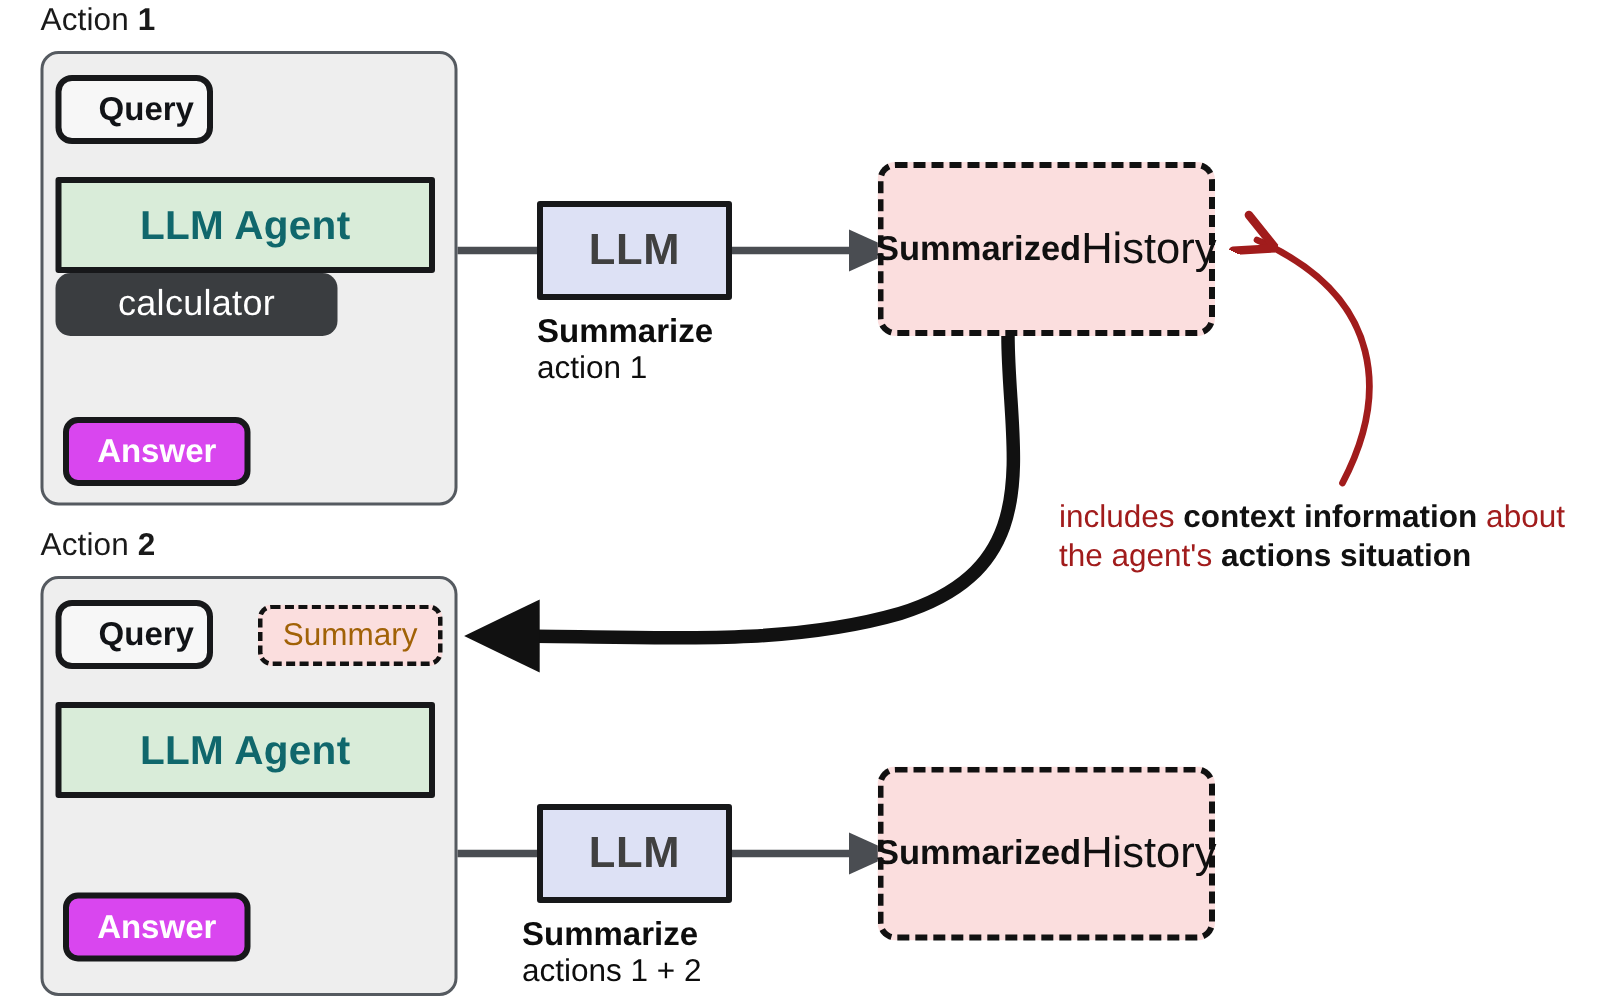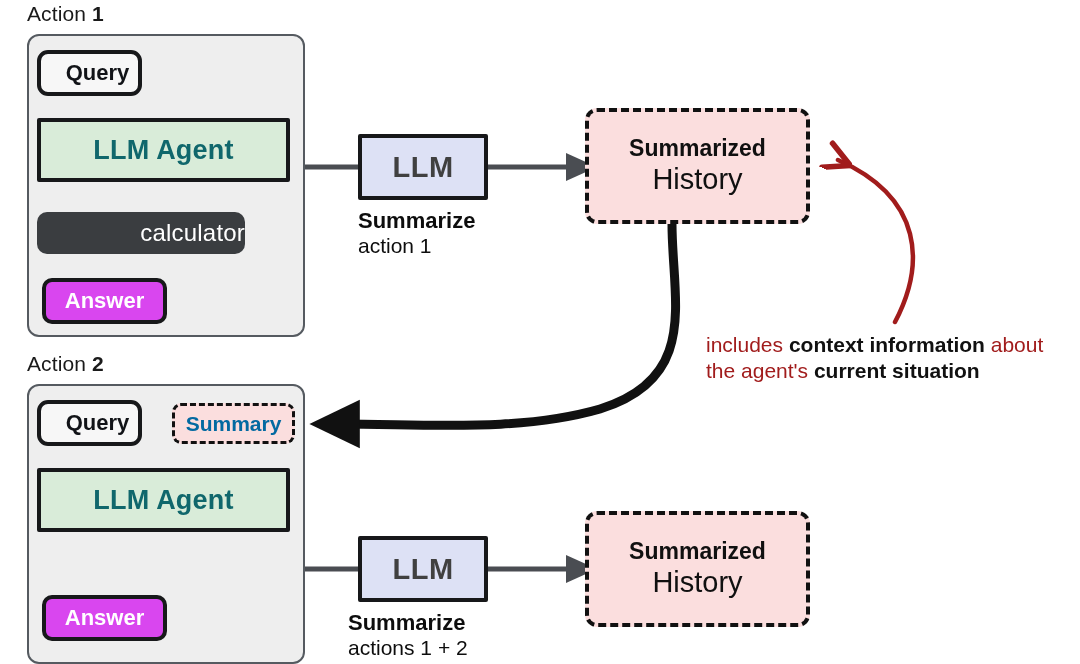--- a/index.html
+++ b/index.html
@@ -38,27 +38,27 @@
   .answer-box{
     background:#d946ef;border:4px solid #17181a;border-radius:10px;
     color:#ffffff;font-weight:700;font-size:22px;
   }
   .llm-box{
     background:#dde1f5;border:4px solid #17181a;border-radius:2px;
     color:#404040;font-weight:700;font-size:29px;letter-spacing:0.5px;
   }
   .hist-box{
     background:#fbdede;border:4px dashed #111111;border-radius:12px;
-    flex-direction:column;line-height:1.18;
+    flex-direction:row;line-height:1.18;
   }
   .hist-box .l1{font-weight:700;font-size:23px;color:#101010;}
   .hist-box .l2{font-weight:400;font-size:29px;color:#101010;}
   .summary-box{
     background:#fbdede;border:3px dashed #111111;border-radius:9px;
-    font-weight:700;font-size:21px;color:#0369a1;
+    font-weight:400;font-size:21px;color:#a16207;
   }
 
   .llm-label{
     position:absolute;line-height:1.16;white-space:nowrap;
   }
   .llm-label .t1{font-weight:700;font-size:22px;color:#0d0d0d;display:block;}
   .llm-label .t2{font-weight:400;font-size:21px;color:#0d0d0d;display:block;}
 
   .red-note{
     position:absolute;text-align:left;line-height:1.22;
@@ -134,21 +134,21 @@
   <div class="node panel" style="left:27px;top:34px;width:278px;height:303px;"></div>
 
   <div class="node query-box" style="left:37px;top:50px;width:105px;height:46px;">
       <span>Query</span>
     </div>
 
   <div class="node agent-box" style="left:37px;top:118px;width:253px;height:64px;">
       <span>LLM Agent</span>
     </div>
 
-  <div class="node tool-box" style="left:37px;top:212px;width:208px;height:42px;justify-content:flex-end;">
+  <div class="node tool-box" style="left:37px;top:182px;width:188px;height:42px;">
       <span>calculator</span>
     </div>
 
   <div class="node answer-box" style="left:42px;top:278px;width:125px;height:46px;">
       <span>Answer</span>
     </div>
 
   <div class="node llm-box" style="left:358px;top:134px;width:130px;height:66px;">
       <span>LLM</span>
     </div>
@@ -158,21 +158,21 @@
     <span class="t2">action 1</span>
   </div>
 
   <div class="node hist-box" style="left:585px;top:108px;width:225px;height:116px;">
     <span class="l1">Summarized</span>
     <span class="l2">History</span>
   </div>
 
   <div class="red-note" style="left:706px;top:332px;width:360px;">
     <div><span>includes </span><b>context information</b><span> about</span></div>
-    <div><span>the agent's </span><b>current situation</b></div>
+    <div><span>the agent's </span><b>actions situation</b></div>
   </div>
 
   <div class="panel-caption" style="left:27px;top:352px;"><span>Action </span><b>2</b></div>
 
   <div class="node panel" style="left:27px;top:384px;width:278px;height:280px;"></div>
 
   <div class="node query-box" style="left:37px;top:400px;width:105px;height:46px;">
       <span>Query</span>
     </div>
 

